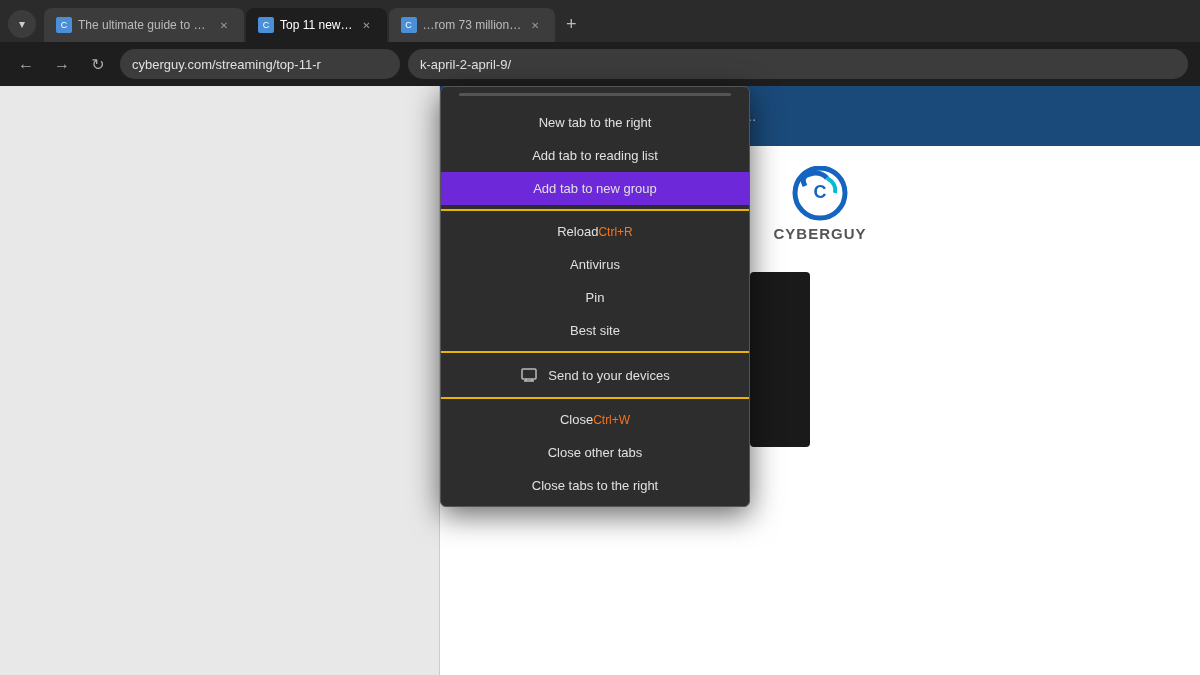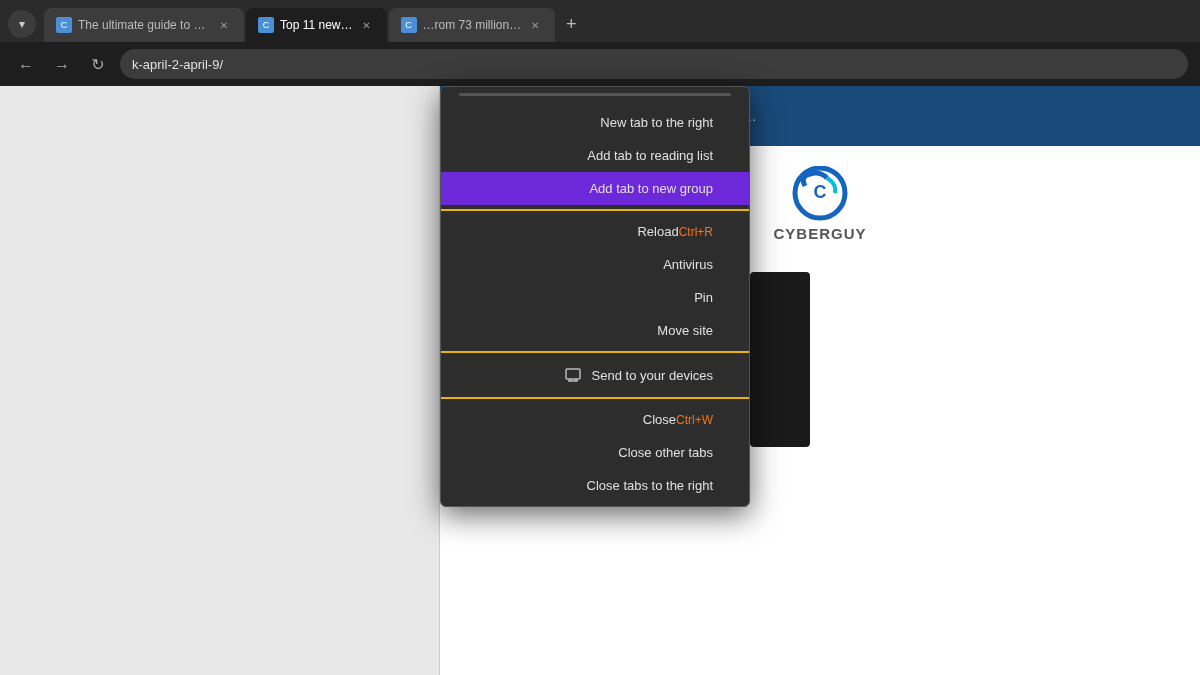--- a/index.html
+++ b/index.html
@@ -287,22 +287,22 @@
       padding: 4px 0;
     }
 
     .menu-section + .menu-section {
       border-top: 2px solid #eab308;
     }
 
     .menu-item {
       display: flex;
       align-items: center;
-      justify-content: flex-end;
-      padding: 9px 36px;
+      justify-content: center;
+      padding: 9px 3px;
       color: #e0e0e0;
       font-size: 13px;
       cursor: pointer;
       white-space: nowrap;
     }
 
     .menu-item.highlighted {
       background: #6d28d9;
     }
 
@@ -366,20 +366,21 @@
       <div class="tab-close">✕</div>
     </div>
 
     <div class="new-tab-btn">+</div>
   </div>
 
   <div class="address-bar">
     <div class="nav-btn">←</div>
     <div class="nav-btn">→</div>
     <div class="nav-btn">↻</div>
+    <input class="address-input" value="cyberguy.com/streaming/top-11-r" readonly="" style="width: 280px; flex: 0 0 auto;">
     <input class="address-input" value="k-april-2-april-9/" readonly="" style="flex: 1 1 0%; margin-left: auto;">
   </div>
 
   <div class="content-area">
 
     <div class="left-blank"></div>
 
     <div class="right-website">
 
       <div class="site-top-bar">
@@ -467,21 +468,21 @@
             <span>Antivirus</span>
           </span>
         </div>
         <div class="menu-item">
           <span class="menu-item-left">
             <span>Pin</span>
           </span>
         </div>
         <div class="menu-item">
           <span class="menu-item-left">
-            <span>Move site</span>
+            <span>Best site</span>
           </span>
         </div>
       </div>
 
       <div class="menu-section">
         <div class="menu-item">
           <span class="menu-item-left">
             <span class="menu-item-icon">
 
               <svg width="16" height="16" viewBox="0 0 16 16" fill="#bbb">

